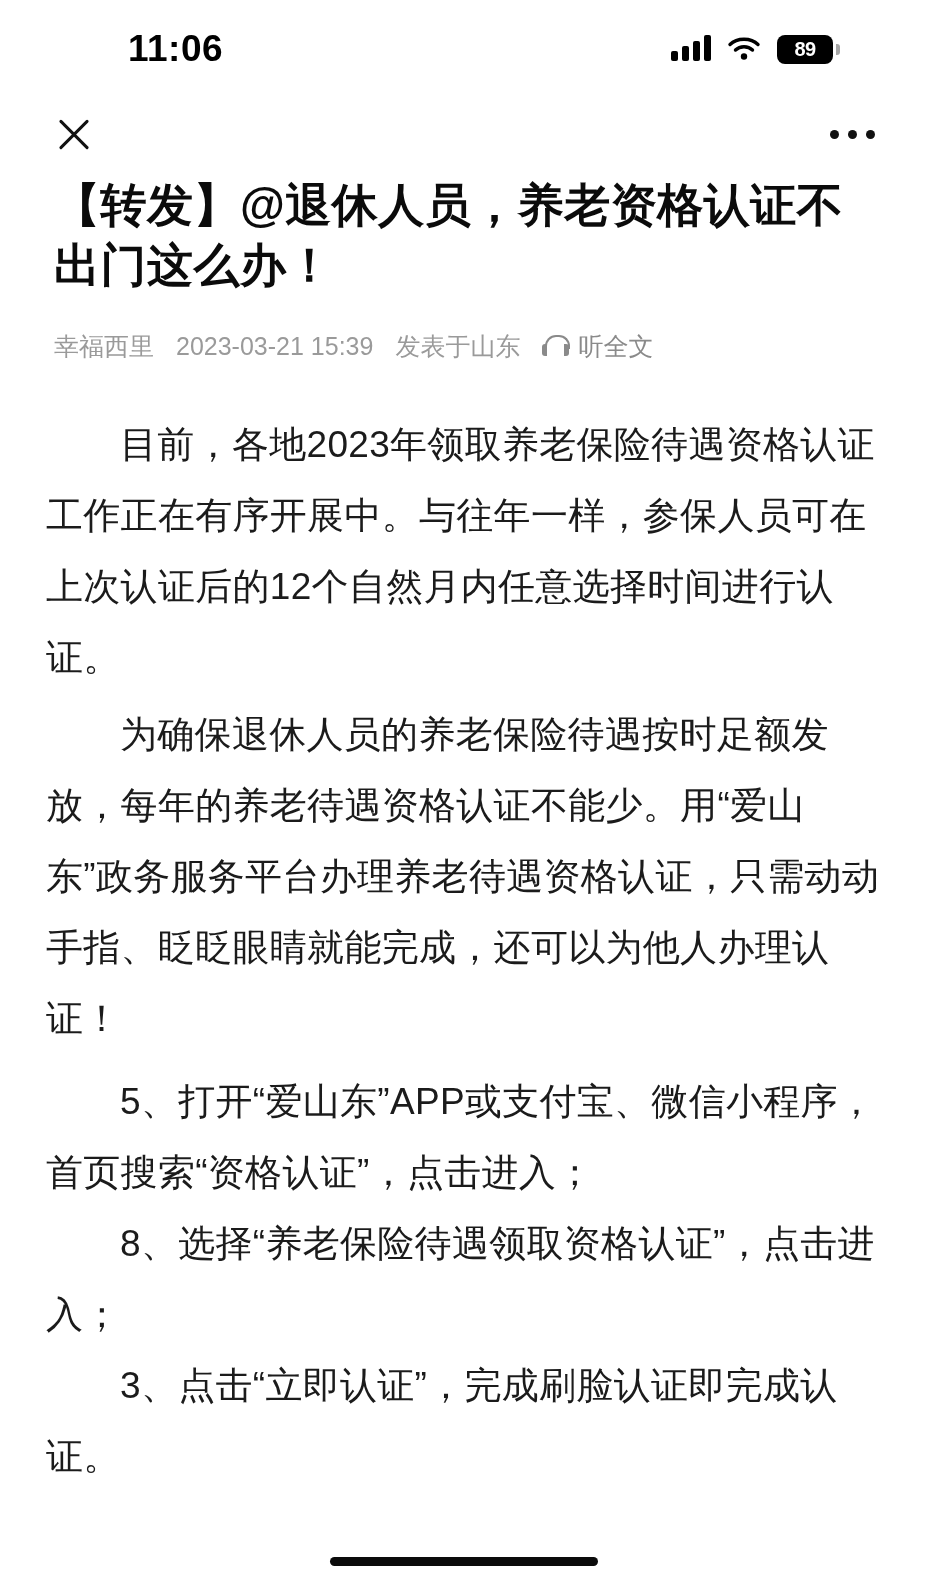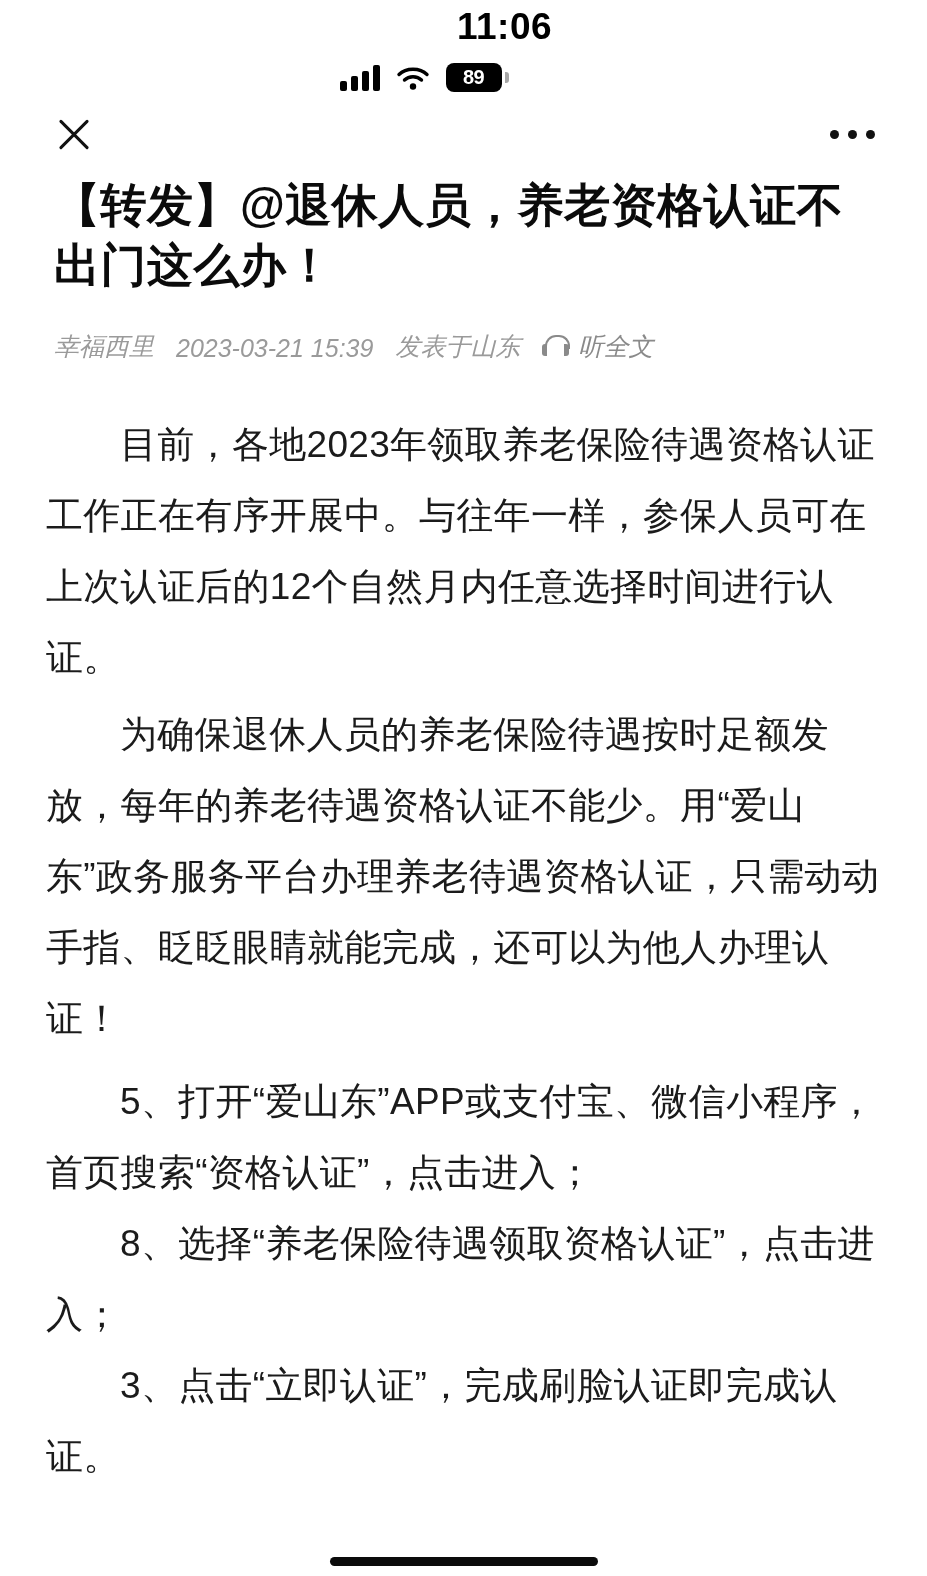--- a/index.html
+++ b/index.html
@@ -16,34 +16,33 @@
     height: 1576px;
     background: #ffffff;
   }
 
   
   .statusbar {
     height: 92px;
     display: flex;
     align-items: center;
     justify-content: space-between;
-    padding: 0 54px 0 8px;
-    flex-direction: column;
+    padding: 0 54px 0 0;
   }
   .status-time {
     font-size: 37px;
     font-weight: bold;
     color: #000;
     letter-spacing: 0.5px;
     margin-left: 128px;
     margin-top: 6px;
   }
   .status-right {
     display: flex;
-    align-items: center;
+    align-items: flex-start;
     gap: 16px;
     margin-top: 6px;
     margin-right: 40px;
   }
   .signal {
     display: flex;
     align-items: flex-end;
     gap: 4px;
     height: 26px;
   }
@@ -117,28 +116,27 @@
     font-size: 46px;
     line-height: 1.30;
     font-weight: bold;
     color: #0b0b0b;
     letter-spacing: 0.5px;
     padding: 0 8px;
   }
 
   .meta {
     display: flex;
-    align-items: flex-end;
+    align-items: center;
     gap: 22px;
     margin-top: 34px;
     padding: 0 8px;
     font-size: 25px;
     color: #9a9a9a;
     white-space: nowrap;
-    font-style: italic;
   }
   .meta .author { color: #9a9a9a; }
   .meta .listen {
     display: flex; align-items: center; gap: 9px;
     color: #8a8a8a;
     cursor: pointer;
   }
   .headphone {
     width: 27px; height: 22px;
     position: relative;

